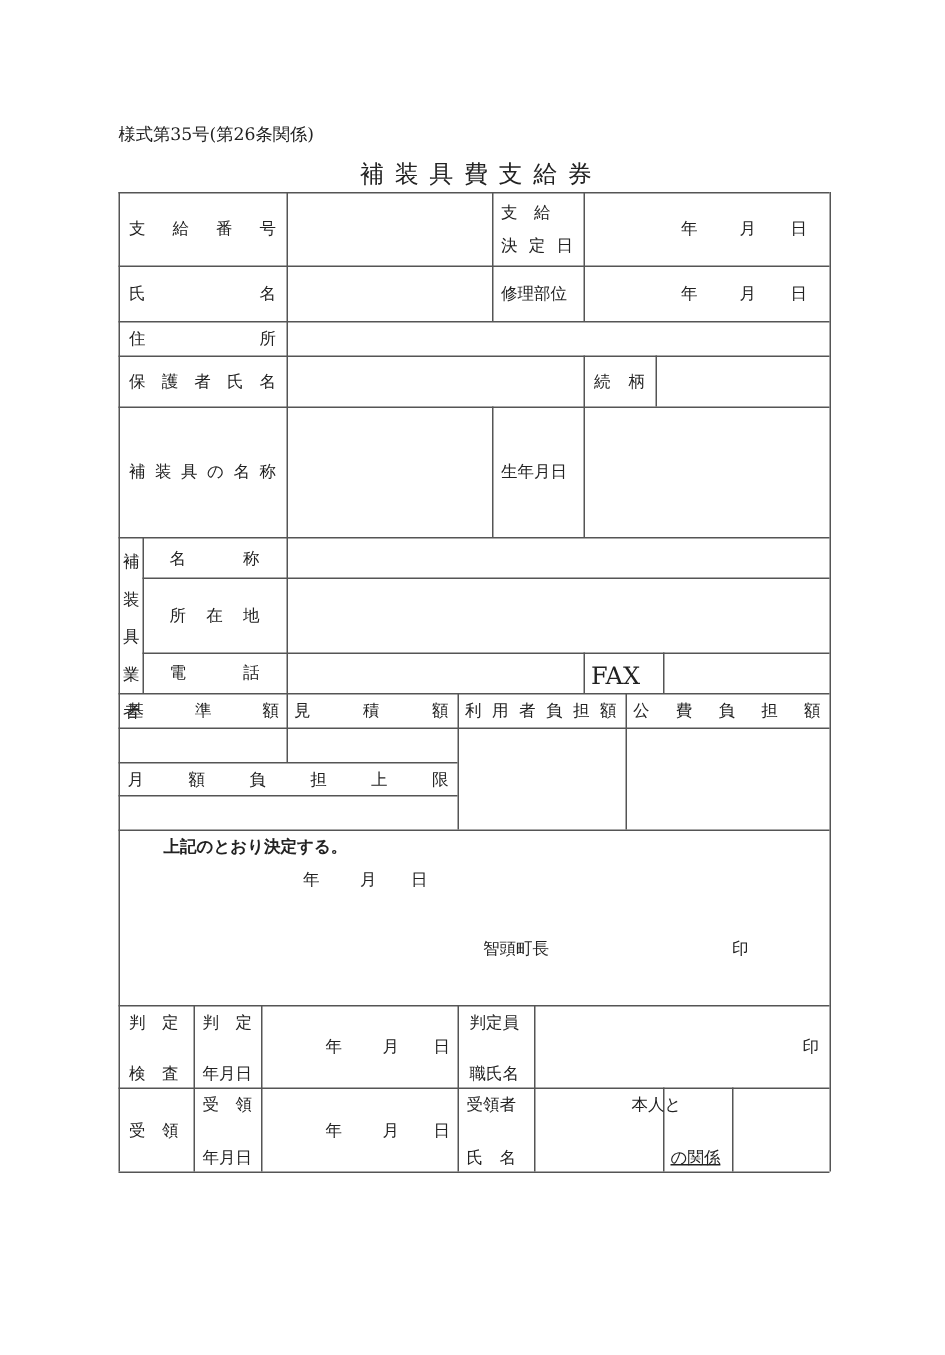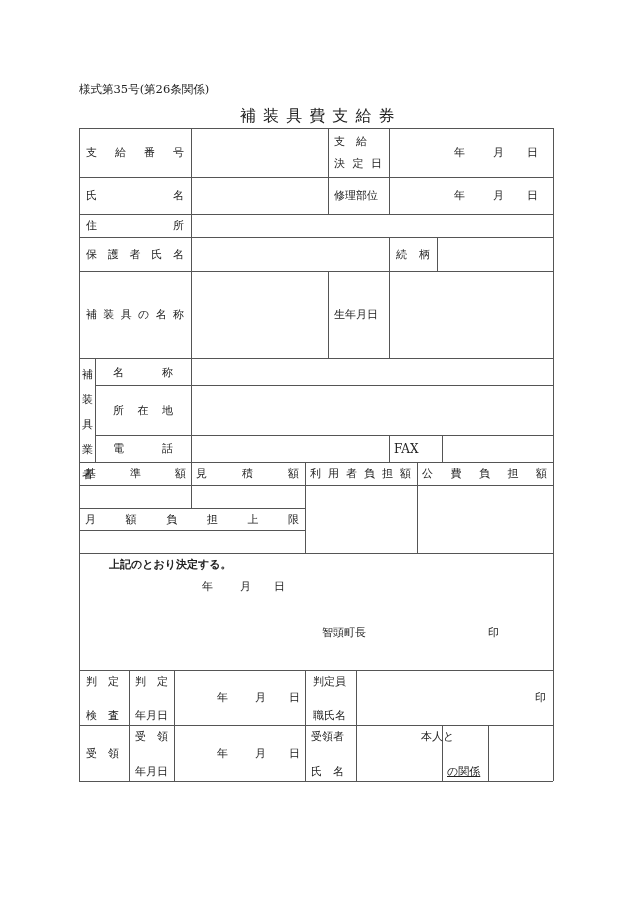--- a/index.html
+++ b/index.html
@@ -141,21 +141,21 @@
   <span>所</span>
     <span>在</span>
     <span>地</span>
 </div>
 <div class="cell" style="left:192px;top:386px;width:361px;height:49px;"></div>
 <div class="spread" style="left:113px;width:60px;top:443px;">
   <span>電</span>
     <span>話</span>
 </div>
 <div class="cell" style="left:192px;top:436px;width:197px;height:26px;"></div>
-<div class="t" style="left:394px;top:443px;font-size:12px;">FAX</div>
+<div class="t" style="left:394px;top:443px;font-size:16px;">FAX</div>
 <div class="cell" style="left:443px;top:436px;width:110px;height:26px;"></div>
 
 <div class="spread" style="left:85px;width:101px;top:468px;">
   <span>基</span>
     <span>準</span>
     <span>額</span>
 </div>
 <div class="spread" style="left:196px;width:103px;top:468px;">
   <span>見</span>
     <span>積</span>

